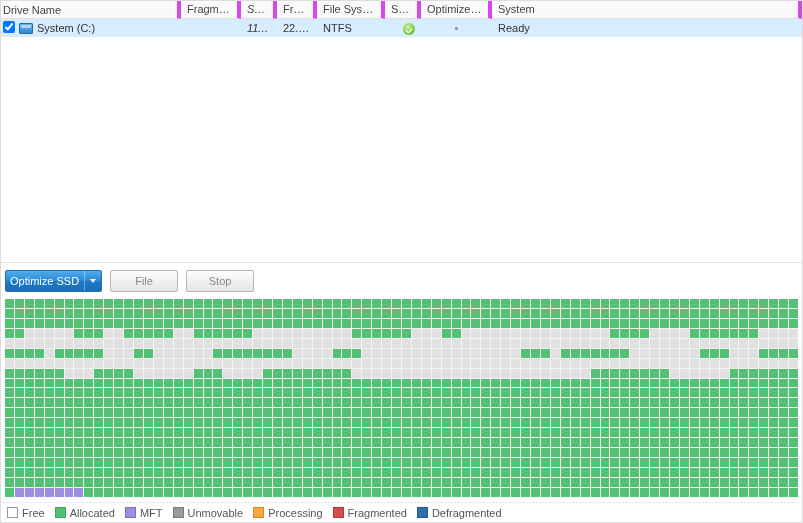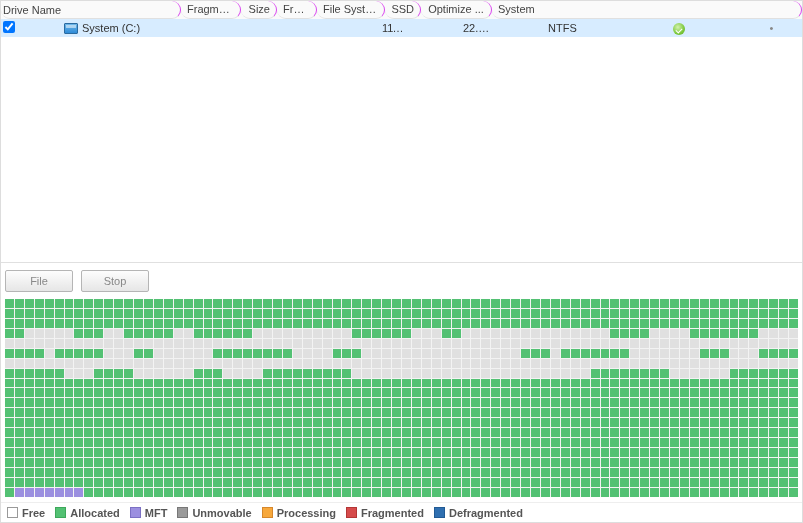--- a/index.html
+++ b/index.html
@@ -21,45 +21,44 @@
 }
 .table-header {
   display: flex;
   align-items: stretch;
   height: 18px;
   background: #fafafa;
   font-size: 11px;
   color: #444;
 }
 .th {
-  border-right: 1px solid #d946ef;
+  border-right: 4px solid #d946ef;
   border-bottom: 1px solid #e0e0e0;
   padding: 2px 6px;
   white-space: nowrap;
   overflow: hidden;
   text-overflow: ellipsis;
-  border-radius: 9px;
 }
 .tr {
   display: flex;
   align-items: center;
   height: 18px;
   font-size: 11px;
 }
-.tr.selected { background: #d7ecff; gap: 45px; }
+.tr.selected { background: #d7ecff; }
 .td {
   padding: 0 6px;
   white-space: nowrap;
   overflow: hidden;
   text-overflow: ellipsis;
 }
 .col-check { flex: 0 0 16px; padding: 0 2px; }
 .col-name  { flex: 0 0 164px; padding-left: 0; display:flex; align-items:center; }
 .col-frag  { flex: 0 0 60px; text-align: right; }
-.col-size  { flex: 0 0 36px; text-align: right; }
+.col-size  { flex: 0 0 36px; text-align: right; font-style: italic; }
 .col-free  { flex: 0 0 40px; text-align: right; }
 .col-fs    { flex: 0 0 68px; }
 .col-ssd   { flex: 0 0 36px; text-align: right; }
 .col-sched { flex: 0 0 71px; text-align: center; }
 .col-stat  { flex: 1 1 auto; }
 .th.col-name { padding-left: 2px; flex: 0 0 180px; }
 .th.col-check { flex:0 0 0px; padding:0; border:none;}
 .drive-icon {
   width: 14px; height:11px; margin: 0 4px 0 2px;
   background: linear-gradient(#6db6e8,#2e8bd8);
@@ -130,21 +129,21 @@
 .cell.allocated{ background:#53c173; }
 .cell.mft{ background:#9b8fe0; }
 
 .legend-area{
   flex:0 0 20px;
   display:flex; align-items:center;
   gap:10px; padding: 0 6px;
   font-size:11px; color:#555;
   border-top:1px solid #eee;
 }
-.legend-item{ display:flex; align-items:center; gap:4px; cursor:default;font-weight:bold;}
+.legend-item{ display:flex; align-items:center; gap:4px; cursor:default;}
 .swatch{
   width:11px; height:11px; border:1px solid #999;
 }
 .sw-free{ background:#fff; }
 .sw-allocated{ background:#53c173; border-color:#3ea85b;}
 .sw-mft{ background:#9b8fe0; border-color:#7b70c4;}
 .sw-unmovable{ background:#9a9a9a; border-color:#777;}
 .sw-processing{ background:#f7a83c; border-color:#d6872b;}
 .sw-fragmented{ background:#d64b4b; border-color:#b33636;}
 .sw-defragmented{ background:#2f6fb0; border-color:#225a94;}
@@ -176,20 +175,24 @@
     <div class="td col-size">111.2...</div>
     <div class="td col-free">22.17 ...</div>
     <div class="td col-fs">NTFS</div>
     <div class="td col-ssd"><span class="ssd-check" id="ssd0"></span></div>
     <div class="td col-sched sched-dot">•</div>
     <div class="td col-stat">Ready</div>
   </div>
 </div>
 
 <div class="buttons-area">
+  <button class="btn primary">
+    <span class="btn-split-label">Optimize SSD</span>
+    <span class="caret"></span>
+  </button>
   <button class="btn">File</button>
   <button class="btn">Stop</button>
 </div>
 
 <div class="map-area">
   <div class="map-grid" id="map-grid">
       <div class="cell allocated"></div>
       <div class="cell allocated"></div>
       <div class="cell allocated"></div>
       <div class="cell allocated"></div>

